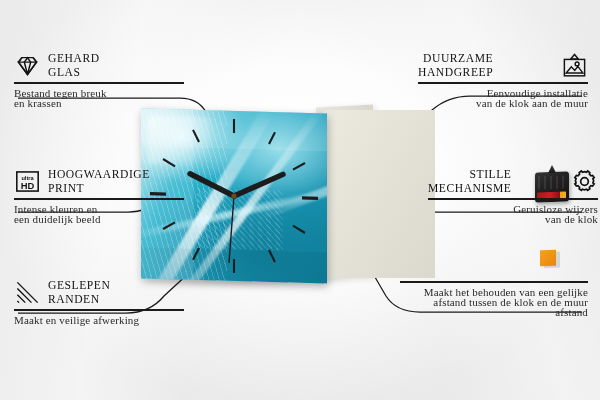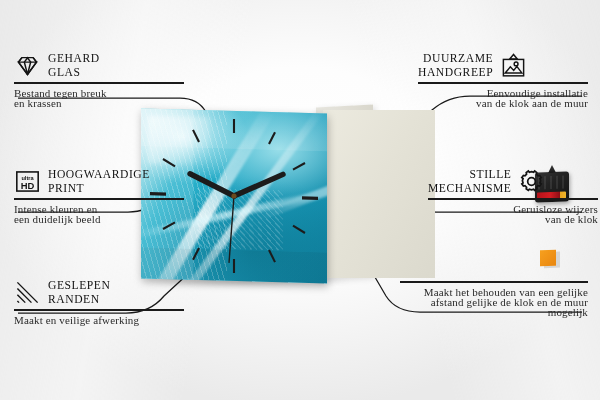--- a/index.html
+++ b/index.html
@@ -24,21 +24,21 @@
   }
 
   
   #lines{position:absolute;left:0;top:0;width:600px;height:400px;}
   #lines path{fill:none;stroke:#1a1a1a;stroke-width:1.25;}
   #lines circle{fill:#ffffff;stroke:#1a1a1a;stroke-width:1.2;}
 
   
   .feat{position:absolute;width:170px;}
   .feat .head{display:flex;align-items:center;gap:7px;}
-  .feat.right .head{justify-content:flex-start;}
+  .feat.right .head{justify-content:space-between;}
   .feat .ttl{
     font-family:"Liberation Serif", serif;
     font-weight:normal;font-size:11.6px;line-height:13.4px;
     letter-spacing:.55px;color:#121212;text-transform:uppercase;
   }
   .feat.right .ttl{text-align:right;}
   .feat .rule{
     height:1.5px;background:#1a1a1a;margin:3px 0 4px 0;width:100%;
   }
   .feat .sub{
@@ -332,17 +332,17 @@
     <div class="sub">
       <div>Geruisloze wijzers</div>
       <div>van de klok</div>
     </div>
   </div>
 
   <div class="feat right" id="f-schuim">
     <div class="rule"></div>
     <div class="sub">
       <div>Maakt het behouden van een gelijke</div>
-      <div>afstand gelijke de klok en de muur mogelijk</div>
+      <div>afstand tussen de klok en de muur afstand</div>
     </div>
   </div>
 
 </div>
 
 </body></html>

